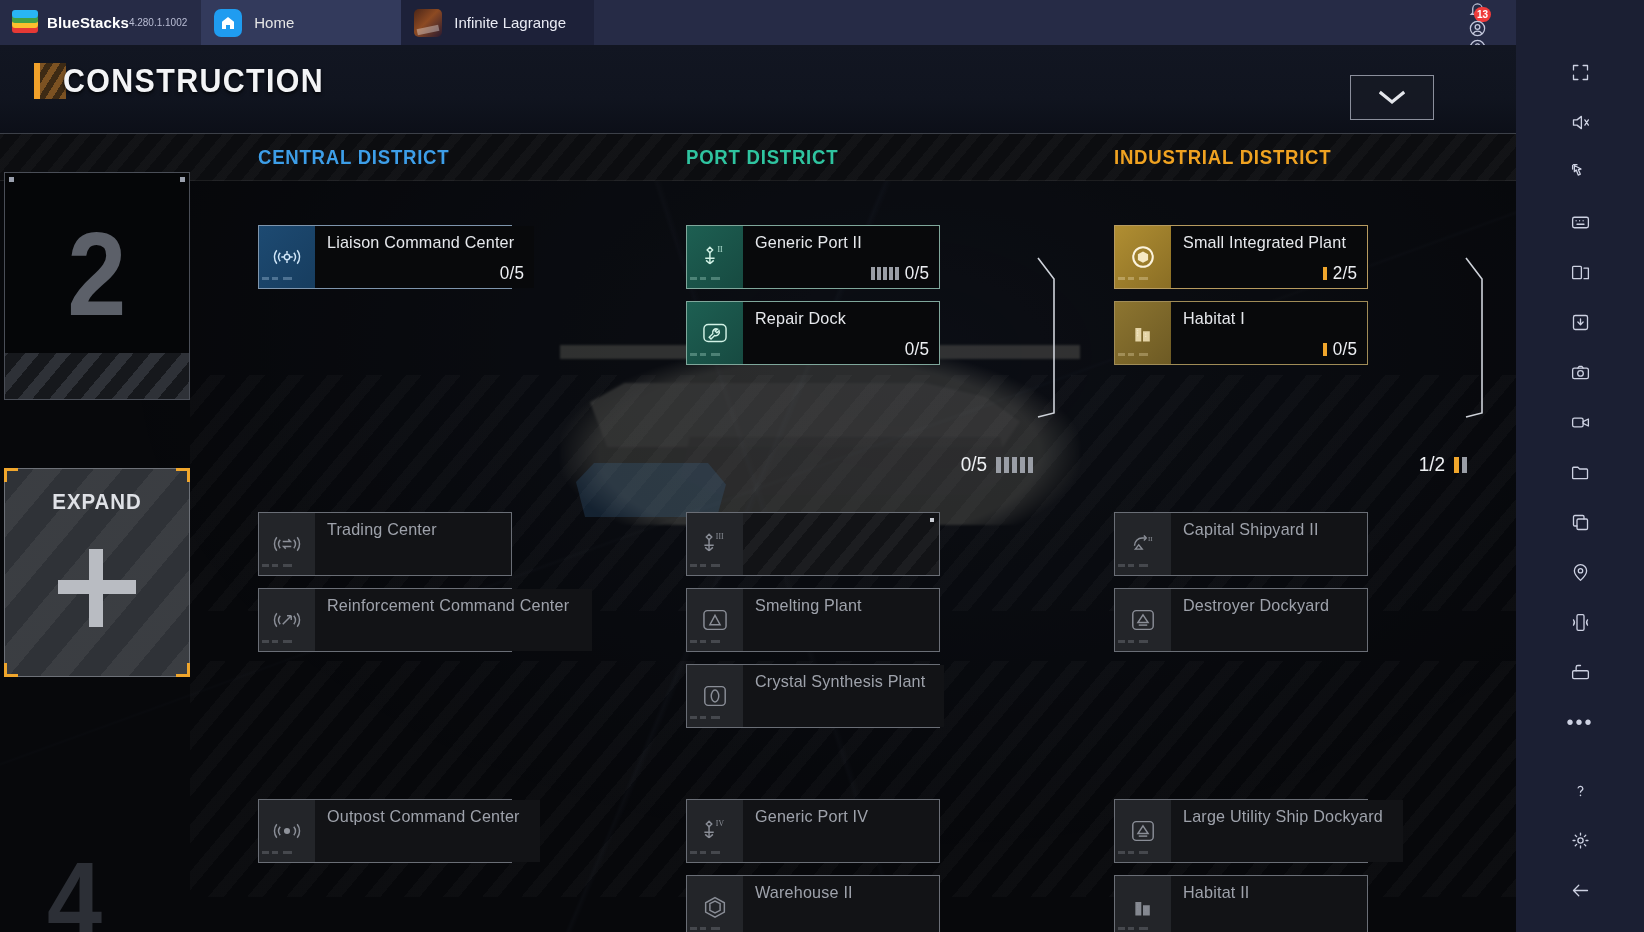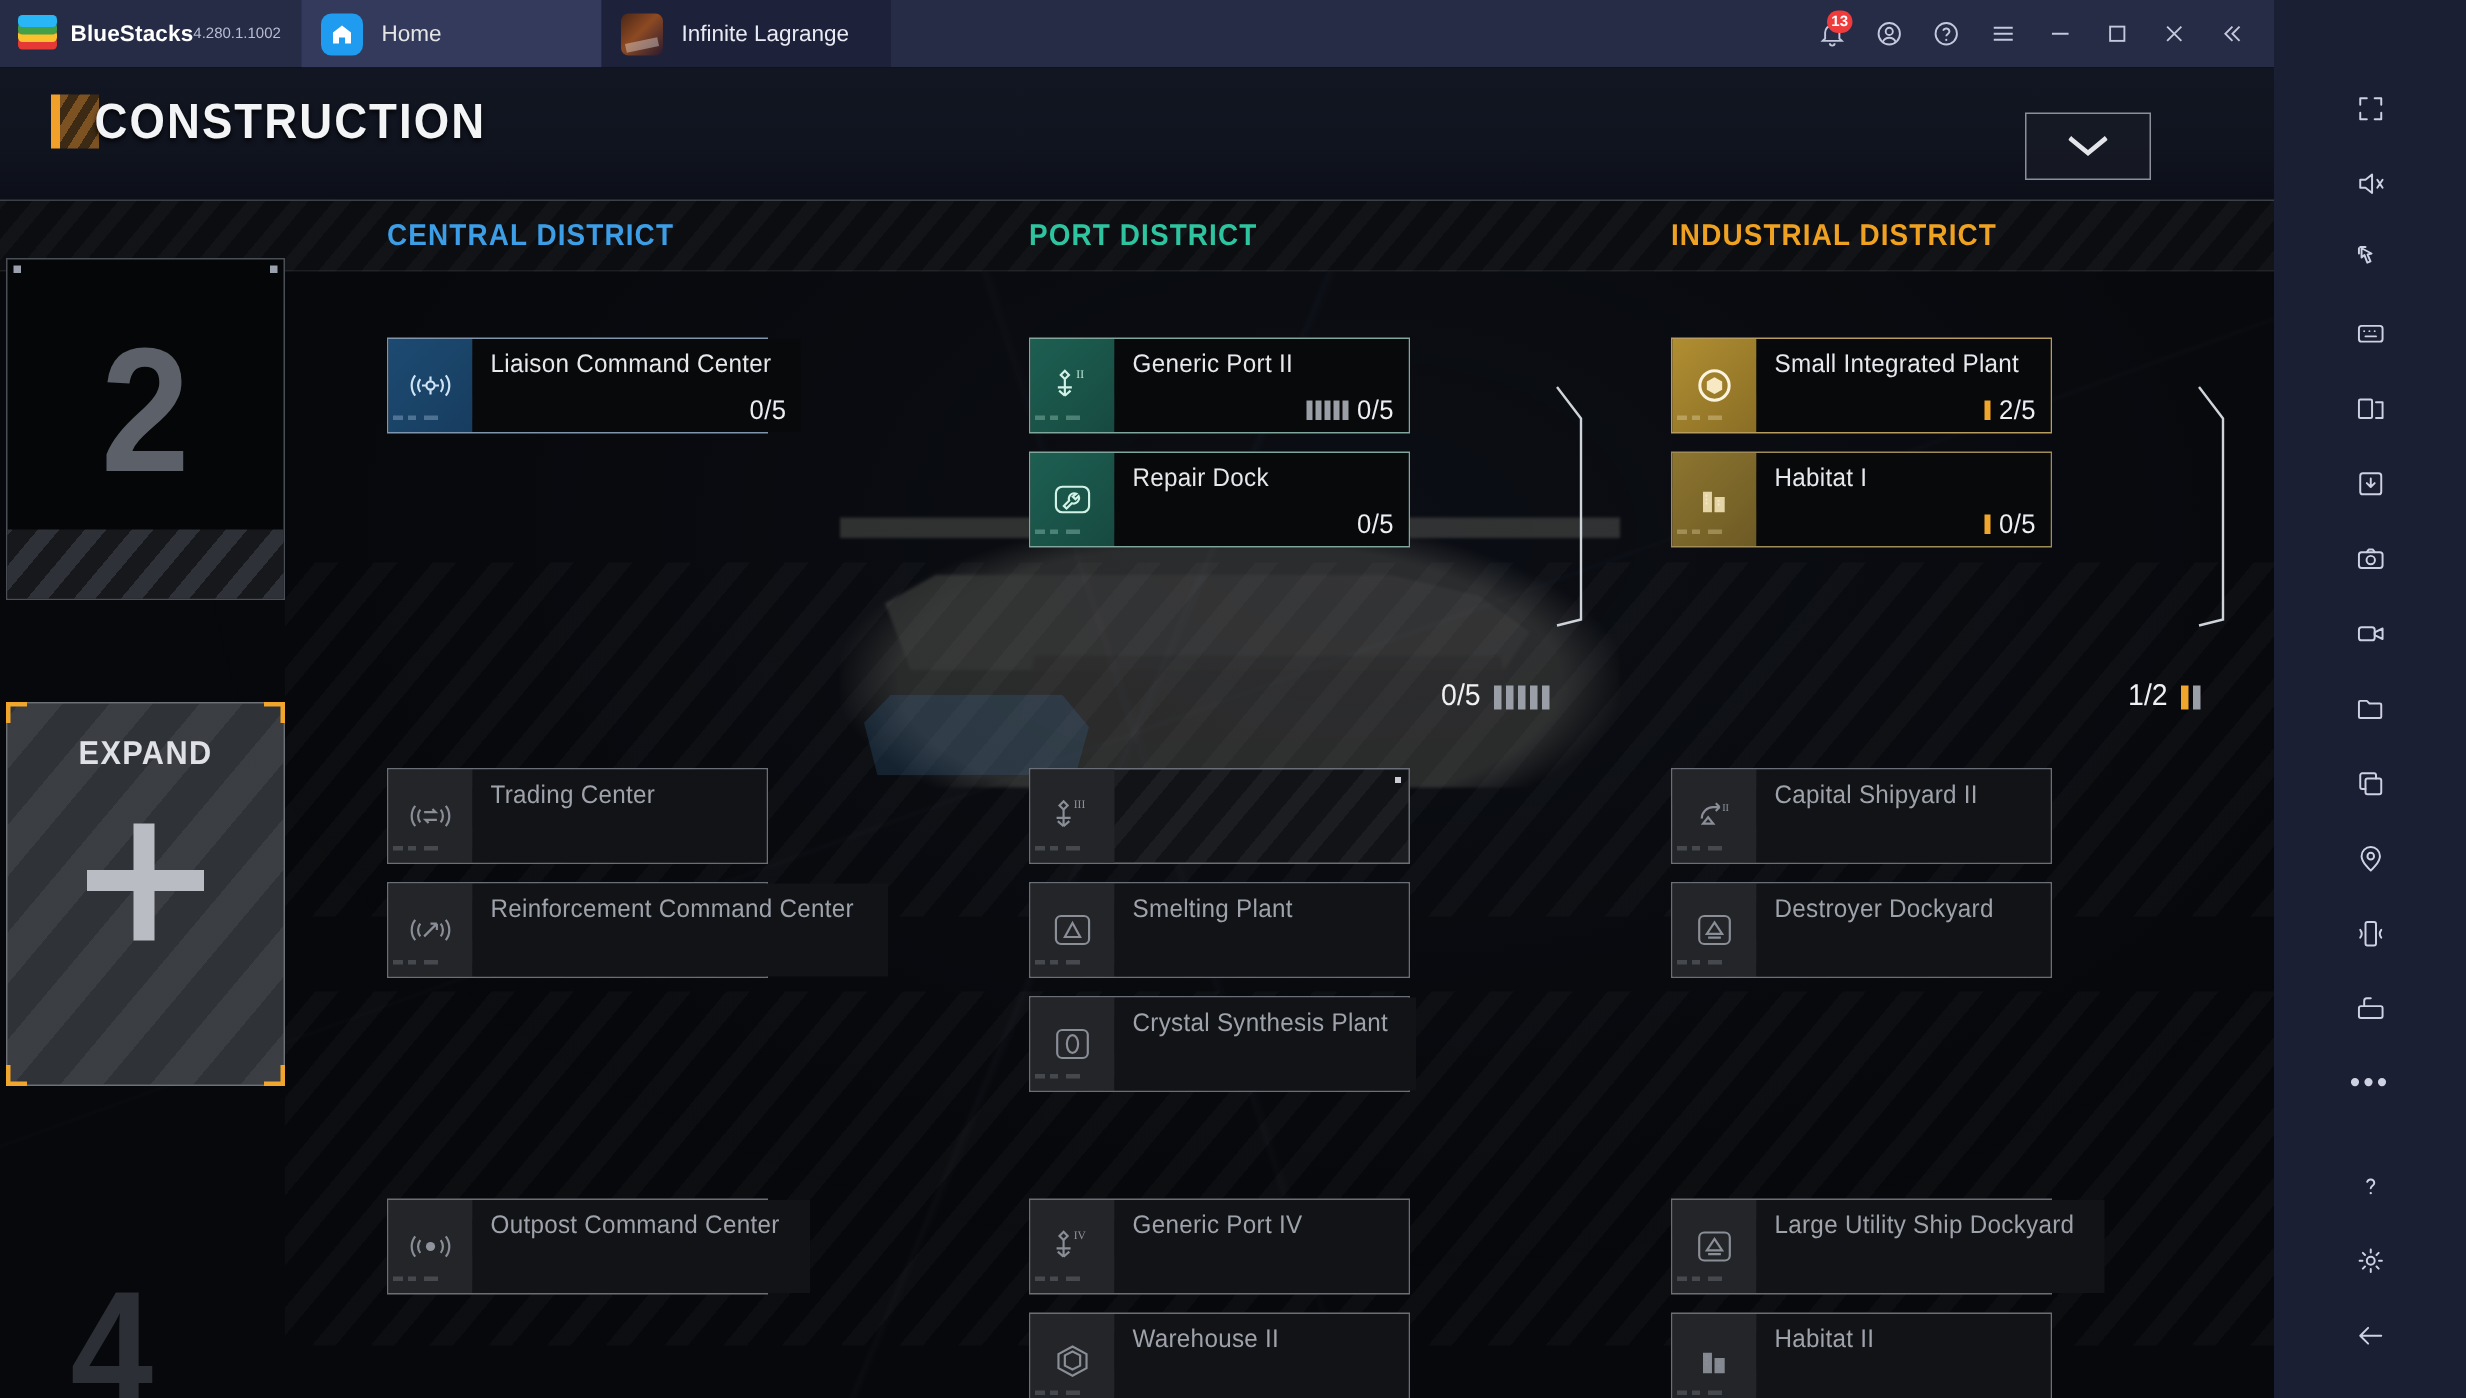--- a/index.html
+++ b/index.html
@@ -47,21 +47,21 @@
     border-radius:5px; overflow:hidden; position:relative;
   }
   .tab.active .tab-ico::after{
     content:""; position:absolute; left:3px; bottom:4px; width:22px; height:6px;
     background:rgba(255,255,255,.35); transform:rotate(-12deg);
   }
   .tab-label { font-size:15px; color:#e5e5e5; white-space:nowrap; }
   .tab.active .tab-label{ color:#e9ebf4; }
 
   .tb-spacer{ flex:1 1 auto; }
-  .tb-ctrls { display:flex; align-items:center; gap:0px; padding-right:10px; }
+  .tb-ctrls { display:flex; align-items:center; gap:0px; padding-right:20px;flex-direction:column; }
   .tbtn {
     width:38px; height:45px; display:flex; align-items:center; justify-content:center;
     cursor:pointer; position:relative;
   }
   .tbtn svg{ width:19px; height:19px; stroke:#c4c8dc; fill:none; stroke-width:1.6; }
   .badge {
     position:absolute; top:7px; right:5px; min-width:16px; height:15px;
     background:#ef3b3b; color:#fff; border-radius:8px; font-size:10px;
     display:flex; align-items:center; justify-content:center; padding:0 3px;
     font-weight:bold;
@@ -184,21 +184,21 @@
   .lvl-num{
     font-family:"Liberation Sans Narrow","Liberation Sans",sans-serif;
     font-size:118px; font-weight:bold; color:#5c6069; line-height:1;
     transform:translateY(-12px) scaleX(.9);
   }
   .lvl-panel .hatchfoot{
     position:absolute; left:0; right:0; bottom:0; height:46px;
     background: repeating-linear-gradient(-50deg,#2e3137 0 11px, #16181c 11px 24px);
   }
   .expand-panel{
-    position:relative; margin-top:68px; width:186px; height:256px;
+    position:relative; margin-top:68px; width:186px; height:209px;
     background:
       repeating-linear-gradient(-50deg, rgba(255,255,255,.075) 0 22px, rgba(255,255,255,.018) 22px 46px),
       #2b2e33;
     border:1px solid #6d7178; cursor:pointer;
     display:flex; flex-direction:column; align-items:center;
   }
   .expand-panel .oc{ position:absolute; width:14px; height:14px; border-color:#f0a62c; border-style:solid; border-width:0; }
   .expand-panel .oc.tl{ left:-1px; top:-1px; border-left-width:3px; border-top-width:3px; }
   .expand-panel .oc.tr{ right:-1px; top:-1px; border-right-width:3px; border-top-width:3px; }
   .expand-panel .oc.bl{ left:-1px; bottom:-1px; border-left-width:3px; border-bottom-width:3px; }

